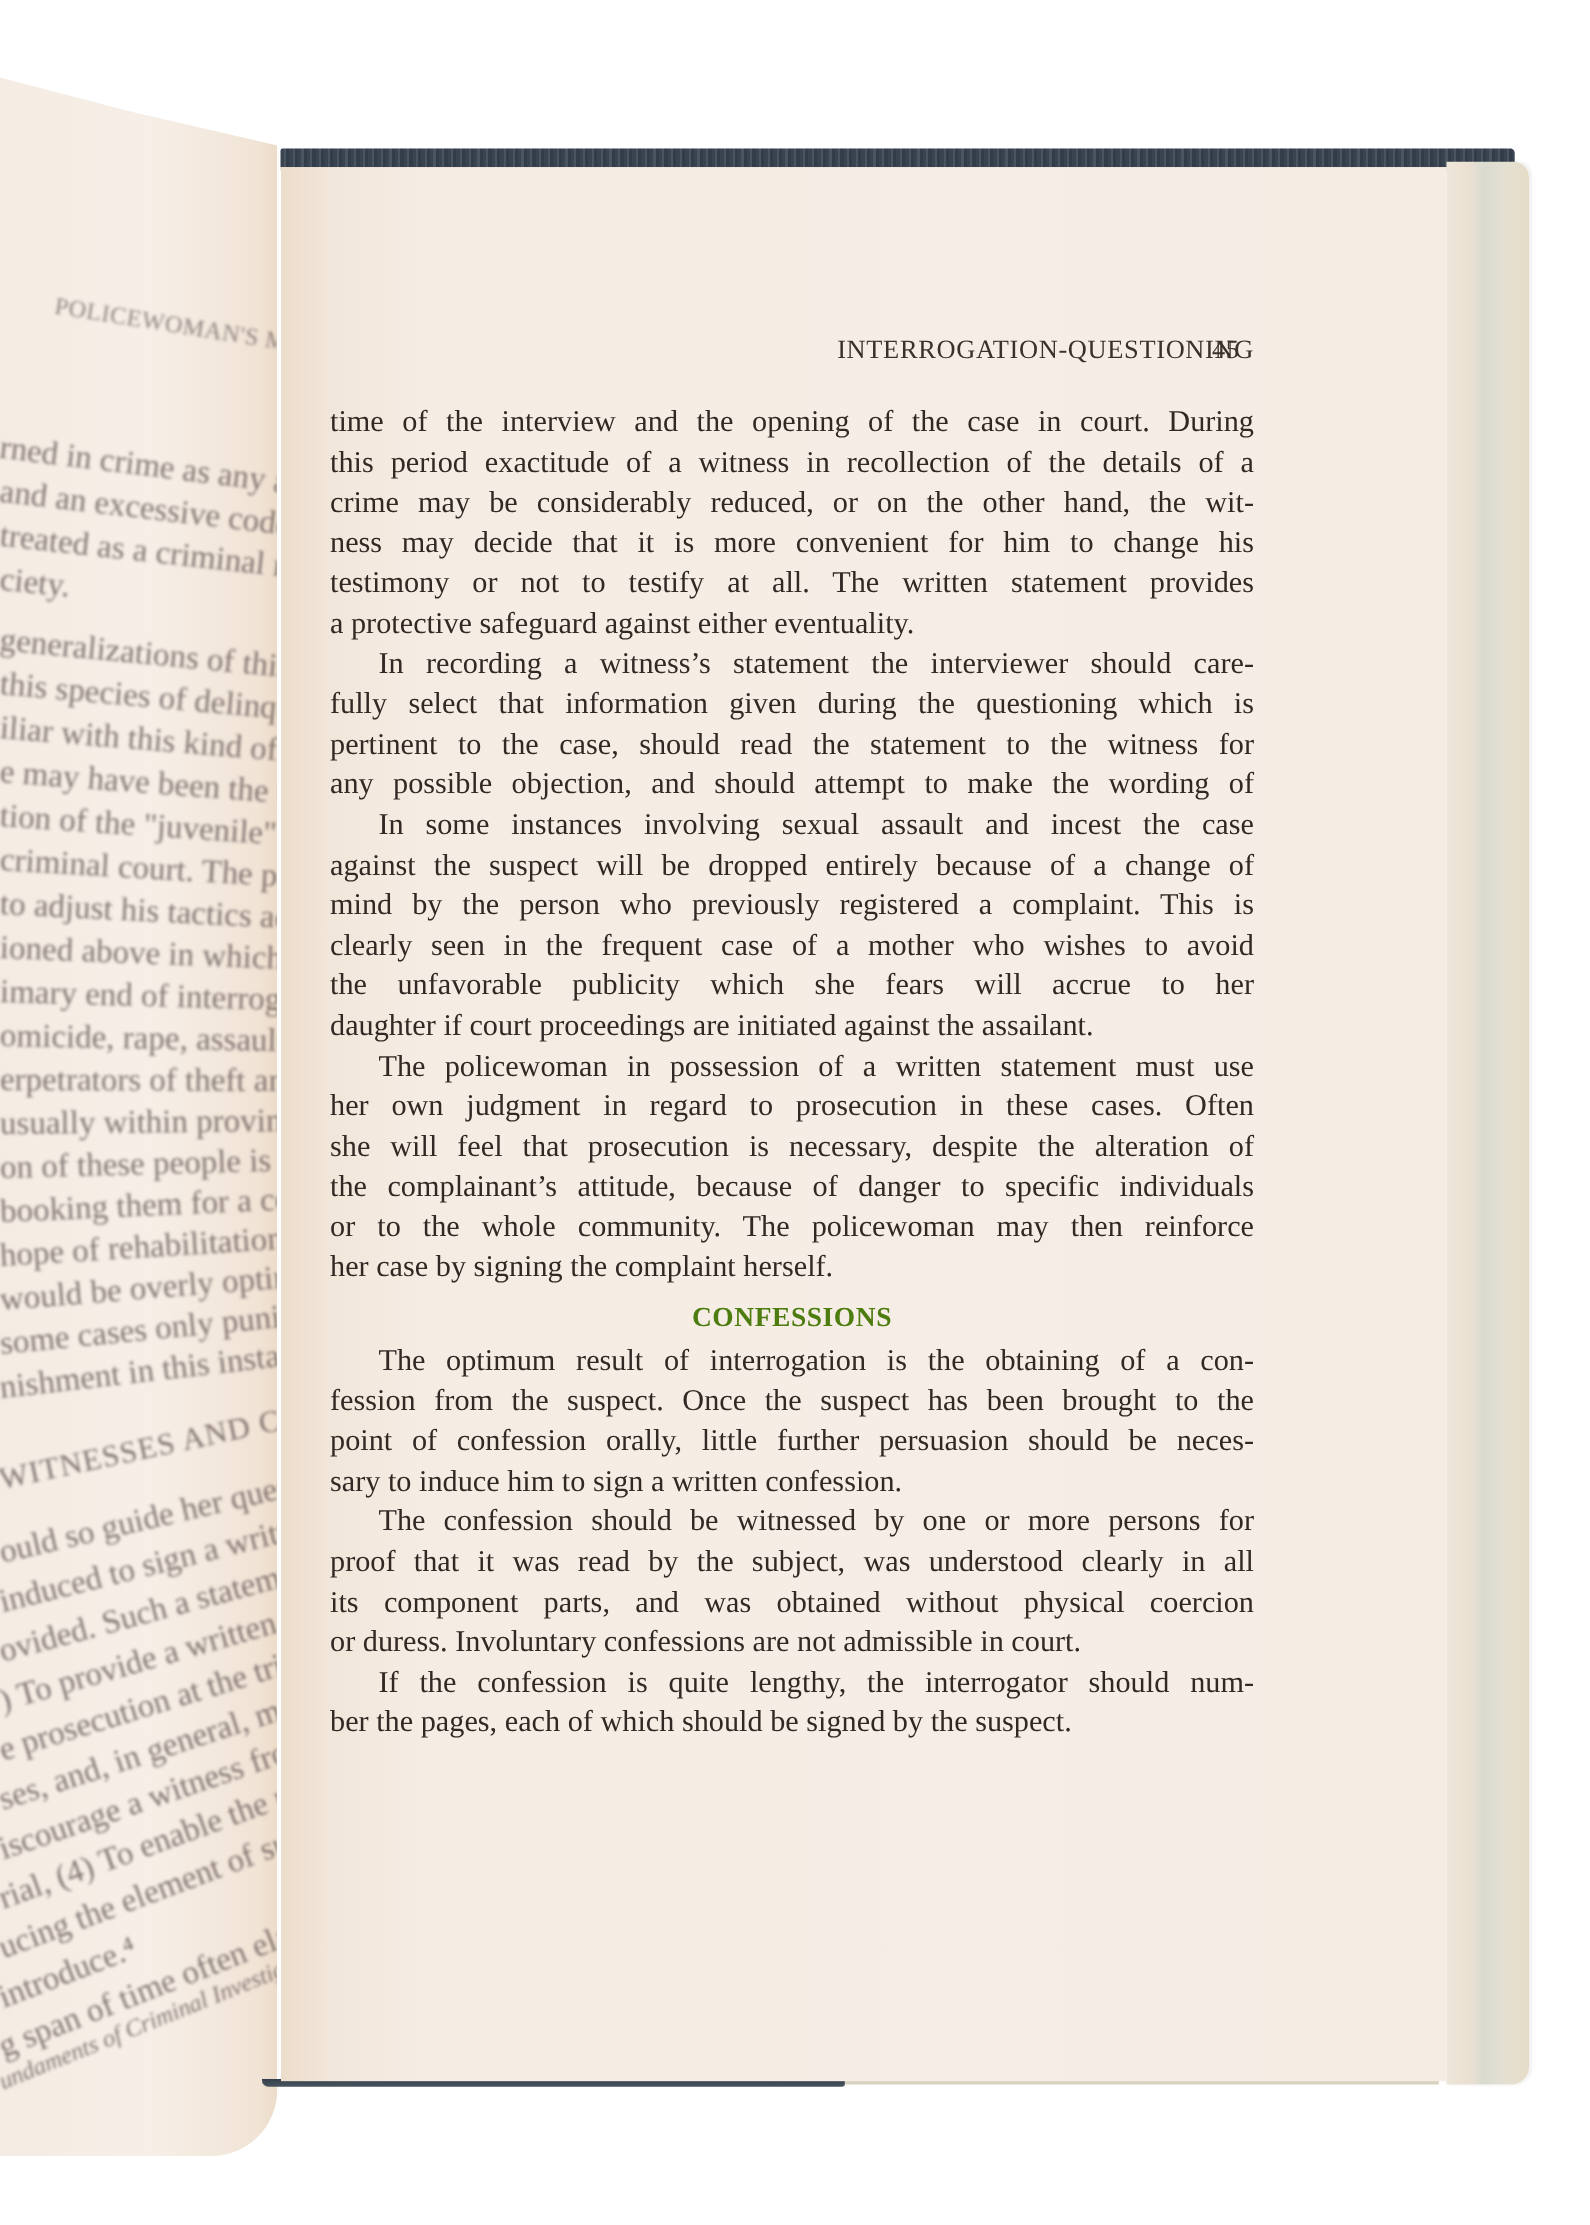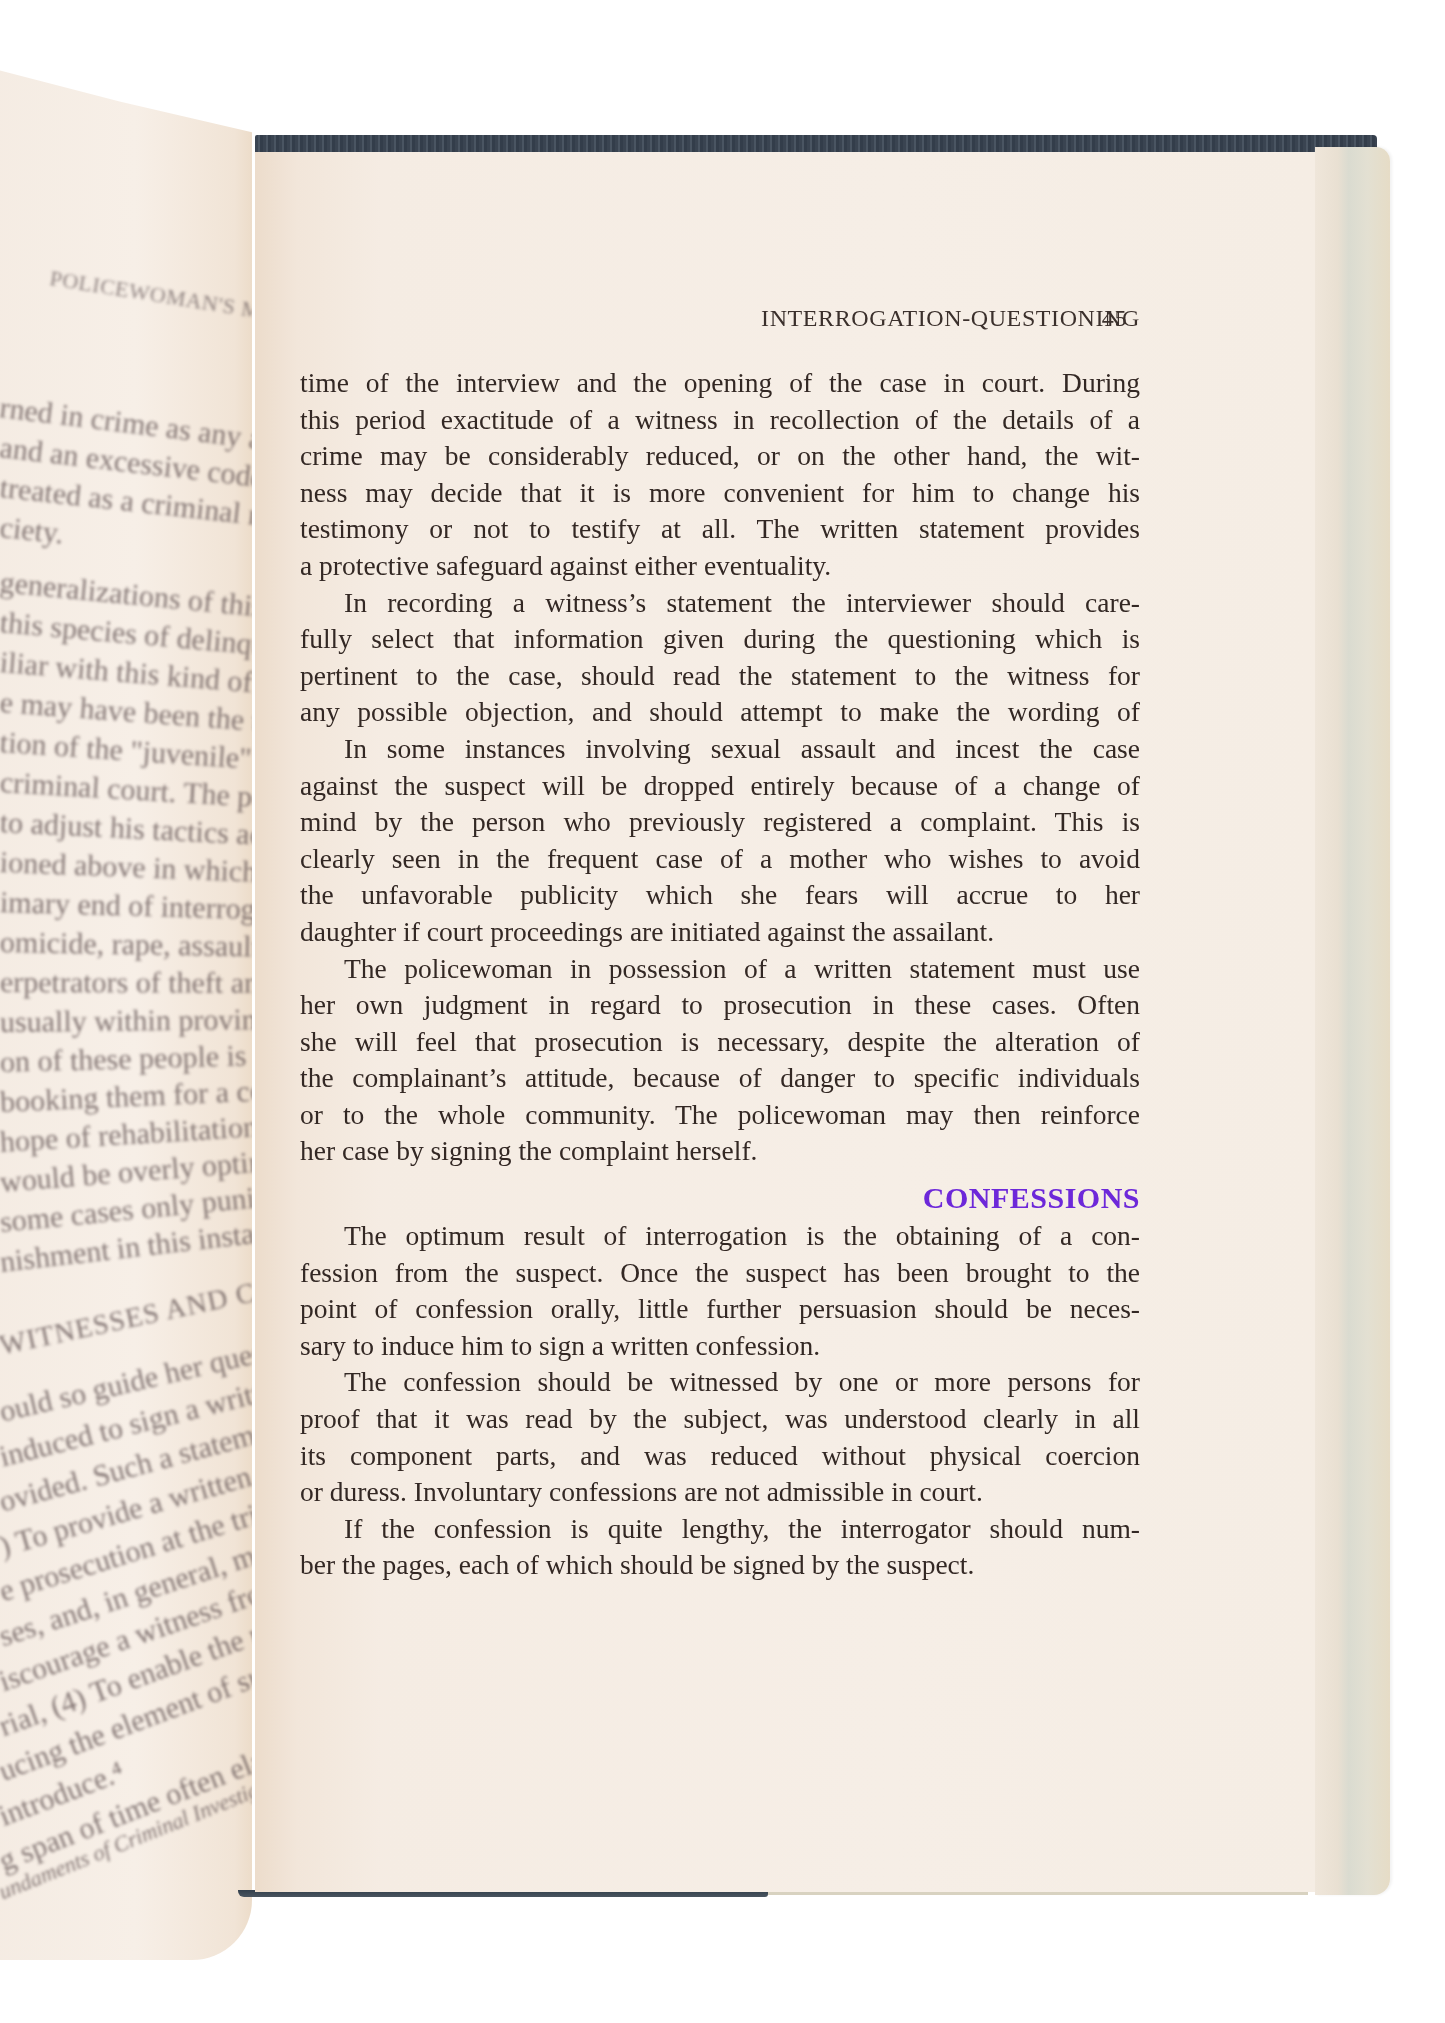--- a/index.html
+++ b/index.html
@@ -76,22 +76,22 @@
   .running-head .page-no { position:absolute; right:13px; top:0; }
 
   .body-text {
     position:absolute; left:300px; top:365px; width:840px;
     font-size:27.5px; line-height:36.6px; color:#332824;
   }
   .body-text .line { display:block; white-space:nowrap; text-align:justify; text-align-last:justify; height:36.6px; }
   .body-text .line.last { text-align-last:left; }
   .body-text .line.indent { padding-left:44px; }
   .body-text .heading {
-    display:block; text-align:right; font-weight:bold; font-size:30px; letter-spacing:.5px;
-    height:40px; line-height:40px; margin-top:8px; color:#6d28d9;
+    display:block; text-align:center; font-weight:bold; font-size:25px; letter-spacing:.5px;
+    height:40px; line-height:40px; margin-top:8px; color:#4d7c0f;
   }
 </style>
 </head>
 <body>
 
 <div class="left-page">
   <div class="lp-text">
     <div class="lp-header">POLICEWOMAN'S MANUAL</div>
 
     <div class="lp-line" style="top:330px;transform:rotate(7deg)">rned in crime as any adult of 45. The</div>
@@ -177,18 +177,18 @@
 
   <span class="heading">CONFESSIONS</span>
 
   <span class="line indent">The optimum result of interrogation is the obtaining of a con-</span>
   <span class="line">fession from the suspect. Once the suspect has been brought to the</span>
   <span class="line">point of confession orally, little further persuasion should be neces-</span>
   <span class="line last">sary to induce him to sign a written confession.</span>
 
   <span class="line indent">The confession should be witnessed by one or more persons for</span>
   <span class="line">proof that it was read by the subject, was understood clearly in all</span>
-  <span class="line">its component parts, and was reduced without physical coercion</span>
+  <span class="line">its component parts, and was obtained without physical coercion</span>
   <span class="line last">or duress. Involuntary confessions are not admissible in court.</span>
 
   <span class="line indent">If the confession is quite lengthy, the interrogator should num-</span>
   <span class="line last">ber the pages, each of which should be signed by the suspect.</span>
 </div>
 
 </body></html>

